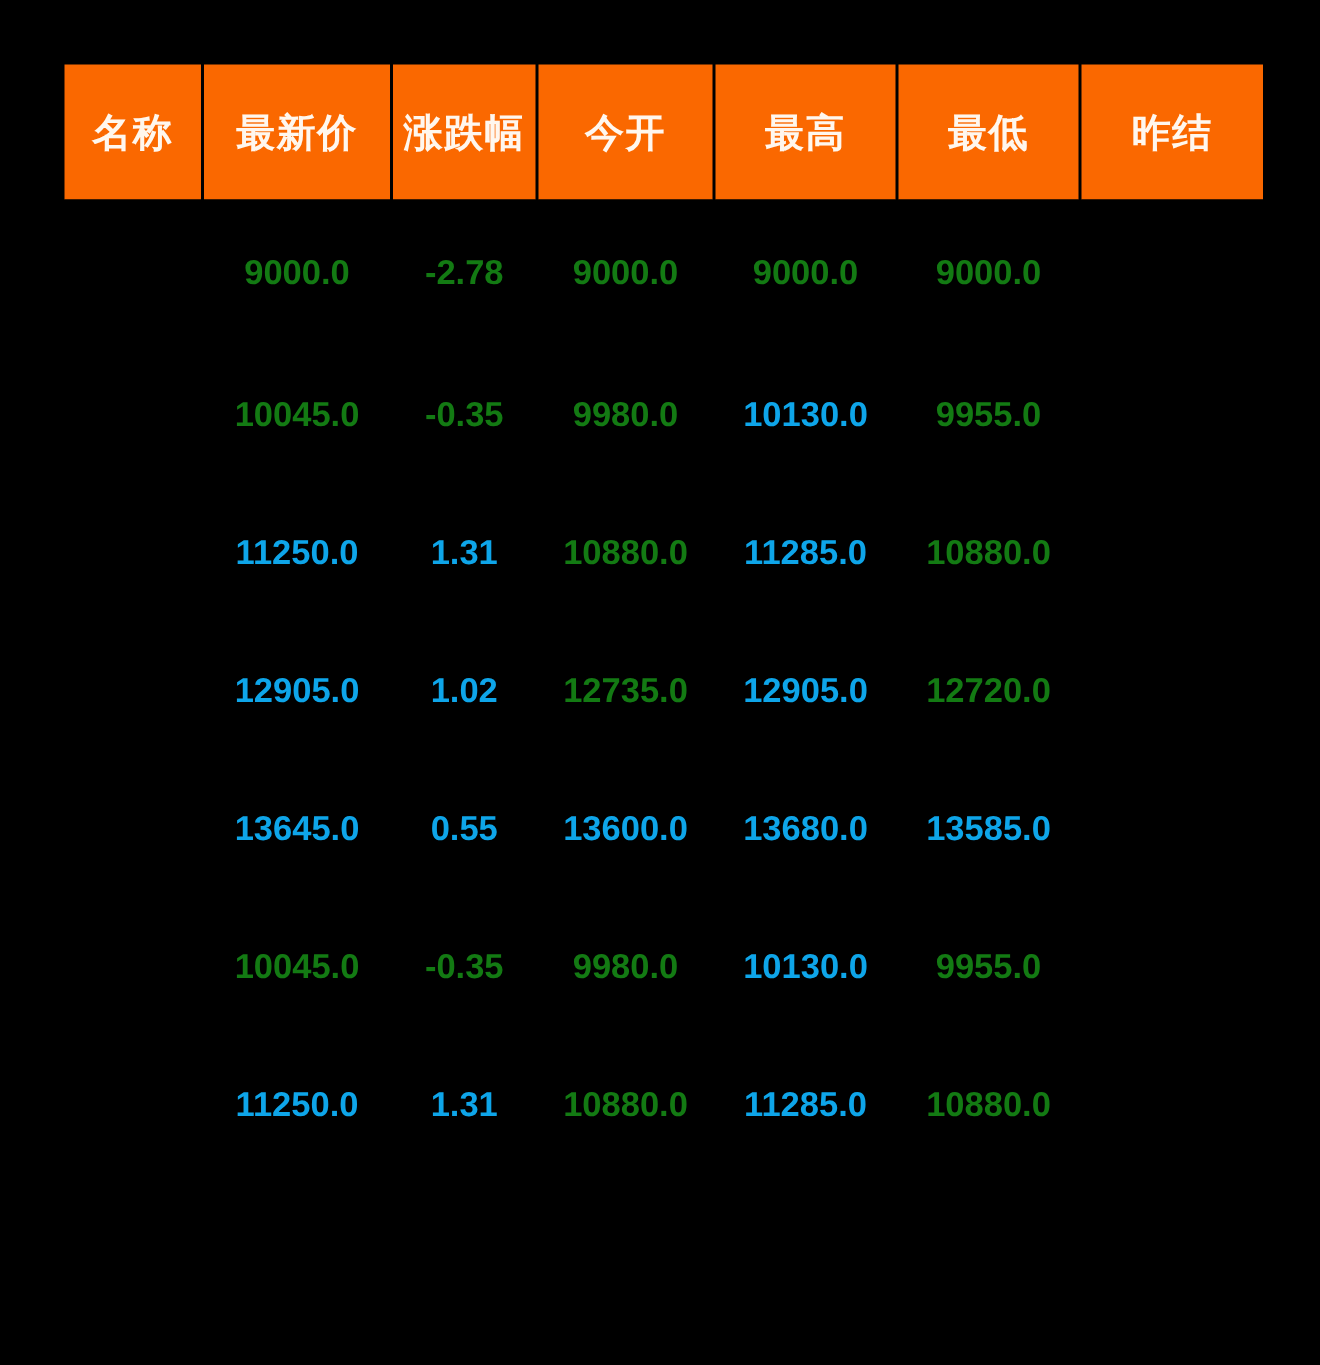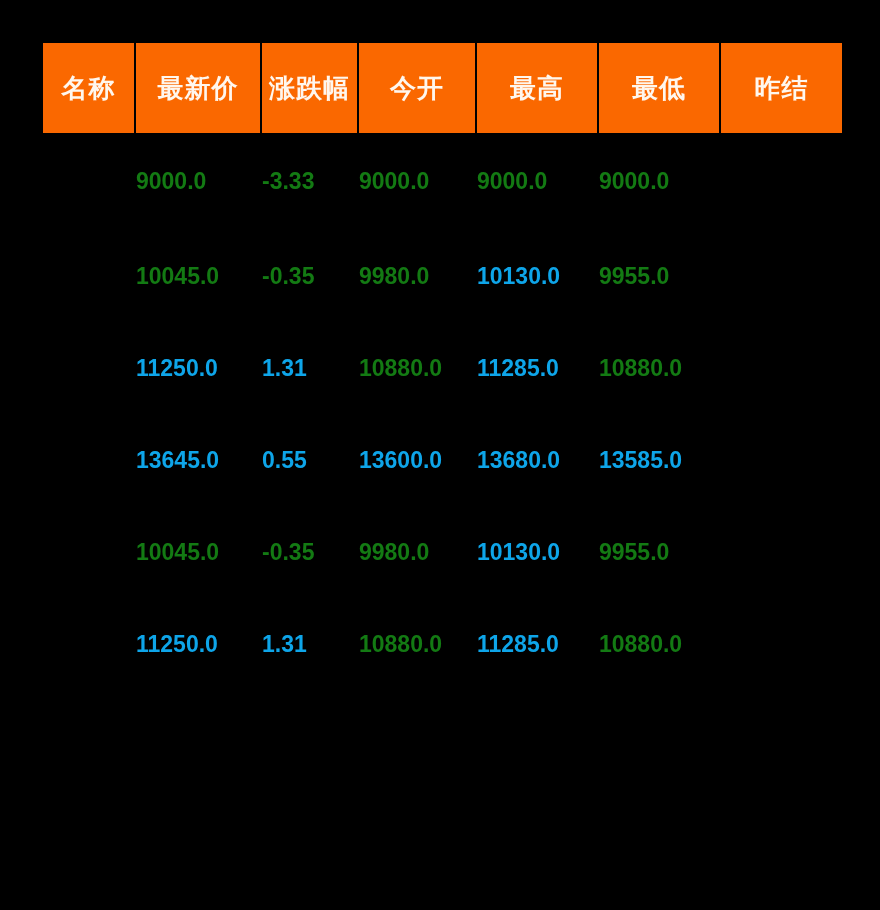--- a/index.html
+++ b/index.html
@@ -49,21 +49,21 @@
   col.c-open  { width: 116px; }
   col.c-high  { width: 120px; }
   col.c-low   { width: 120px; }
   col.c-prev  { width: 121px; }
 
   
   tbody td {
     height: 92px;
     padding: 0;
     border: 0;
-    text-align: left;
+    text-align: center;
     vertical-align: middle;
     font-size: 23px;
     font-weight: bold;
     font-family: "Liberation Sans", "DejaVu Sans", sans-serif;
     background: #000000;
     white-space: nowrap;
   }
   tbody tr:first-child td { height: 97px; }
 
   td.up   { color: #0ea5e9; }
@@ -92,21 +92,21 @@
         <th>今开</th>
         <th>最高</th>
         <th>最低</th>
         <th>昨结</th>
       </tr>
     </thead>
     <tbody id="tbody">
         <tr>
           <td class="blank"></td>
           <td class="down">9000.0</td>
-          <td class="down">-3.33</td>
+          <td class="down">-2.78</td>
           <td class="down">9000.0</td>
           <td class="down">9000.0</td>
           <td class="down">9000.0</td>
           <td class="blank"></td>
         </tr>
         <tr>
           <td class="blank"></td>
           <td class="down">10045.0</td>
           <td class="down">-0.35</td>
           <td class="down">9980.0</td>
@@ -114,20 +114,29 @@
           <td class="down">9955.0</td>
           <td class="blank"></td>
         </tr>
         <tr>
           <td class="blank"></td>
           <td class="up">11250.0</td>
           <td class="up">1.31</td>
           <td class="down">10880.0</td>
           <td class="up">11285.0</td>
           <td class="down">10880.0</td>
+          <td class="blank"></td>
+        </tr>
+        <tr>
+          <td class="blank"></td>
+          <td class="up">12905.0</td>
+          <td class="up">1.02</td>
+          <td class="down">12735.0</td>
+          <td class="up">12905.0</td>
+          <td class="down">12720.0</td>
           <td class="blank"></td>
         </tr>
         <tr>
           <td class="blank"></td>
           <td class="up">13645.0</td>
           <td class="up">0.55</td>
           <td class="up">13600.0</td>
           <td class="up">13680.0</td>
           <td class="up">13585.0</td>
           <td class="blank"></td>

